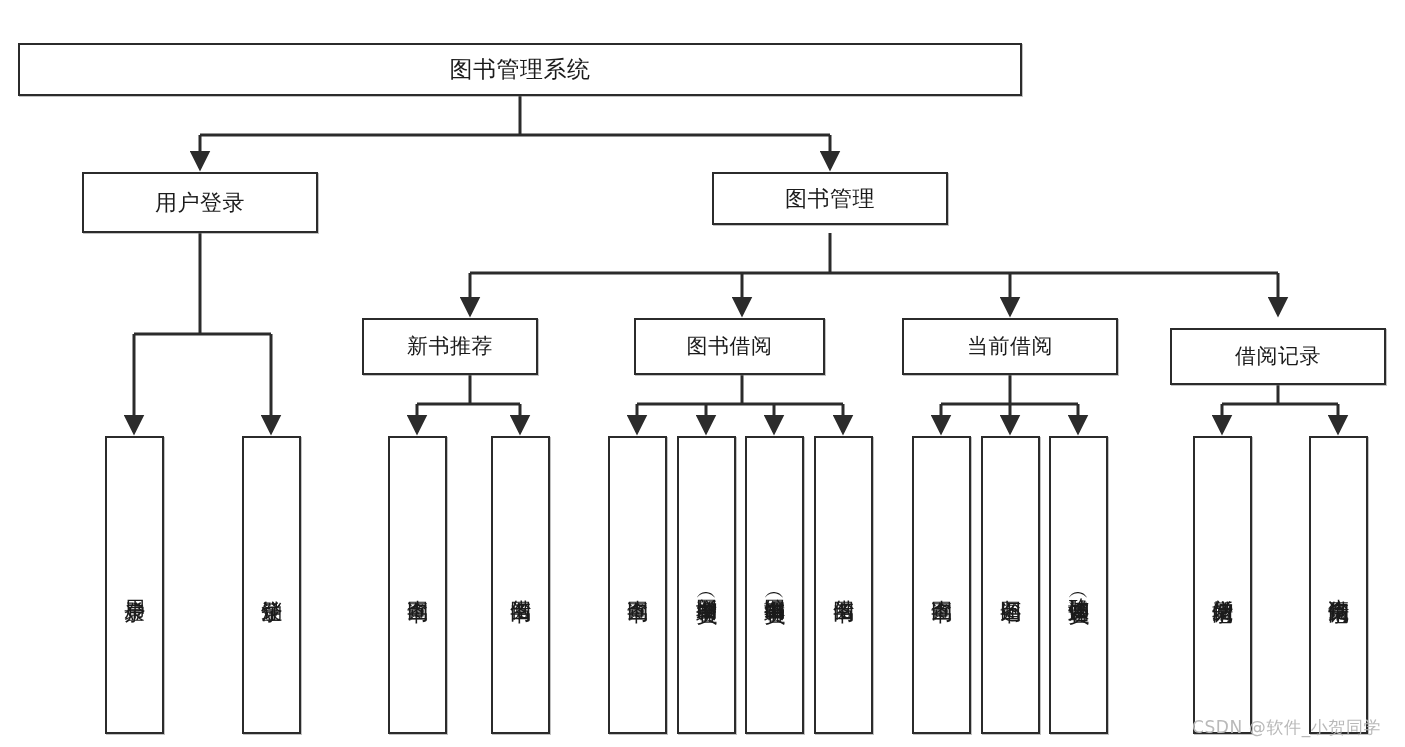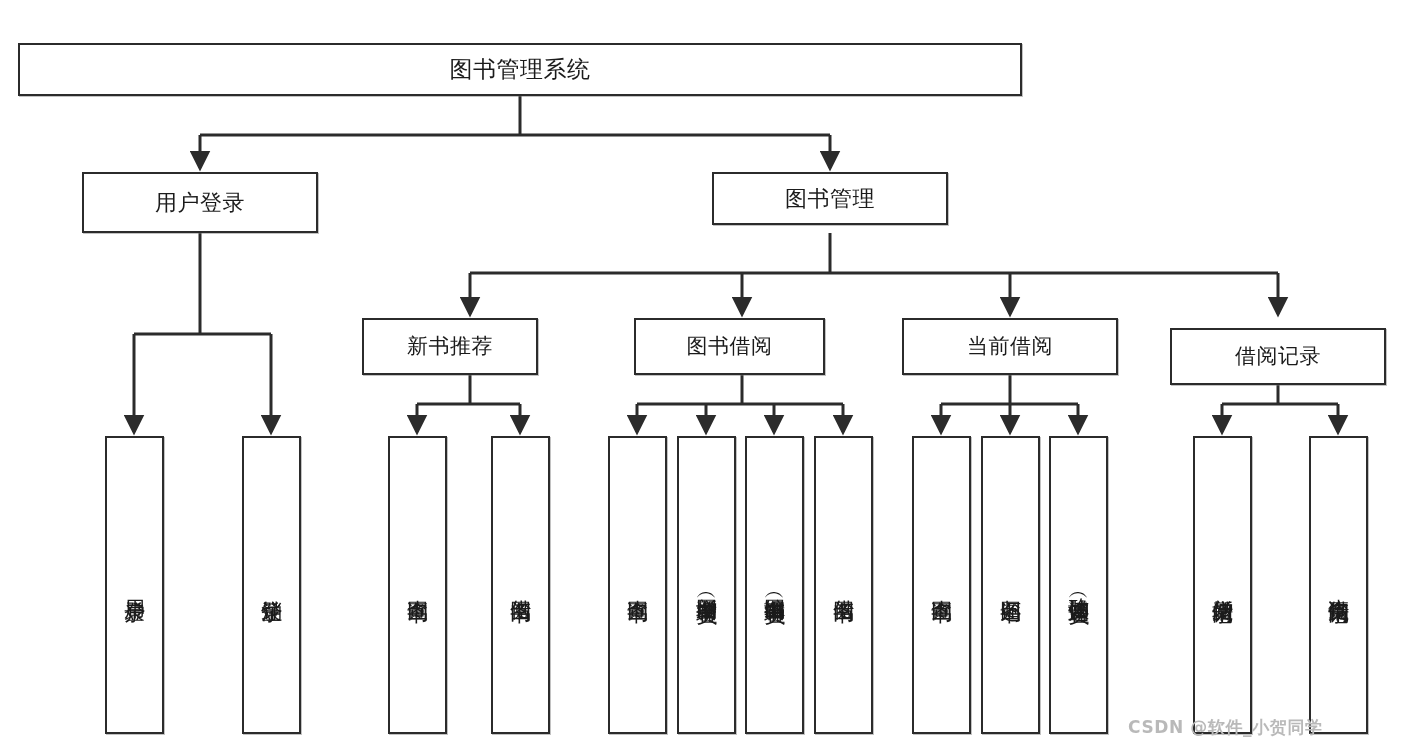--- a/index.html
+++ b/index.html
@@ -198,15 +198,15 @@
   </div>
 
   <div class="node node-leaf" style="left:1193px; top:436px; width:59px; height:298px;">
     <span class="label">新增借阅记录</span>
   </div>
 
   <div class="node node-leaf" style="left:1309px; top:436px; width:59px; height:298px;">
     <span class="label">查询借阅记录</span>
   </div>
 
-  <div class="watermark" style="left:1128px; top:716px;font-weight:bold;">CSDN @软件_小贺同学</div>
+  <div class="watermark" style="left:1192px; top:716px;">CSDN @软件_小贺同学</div>
 
 </div>
 
 </body></html>

